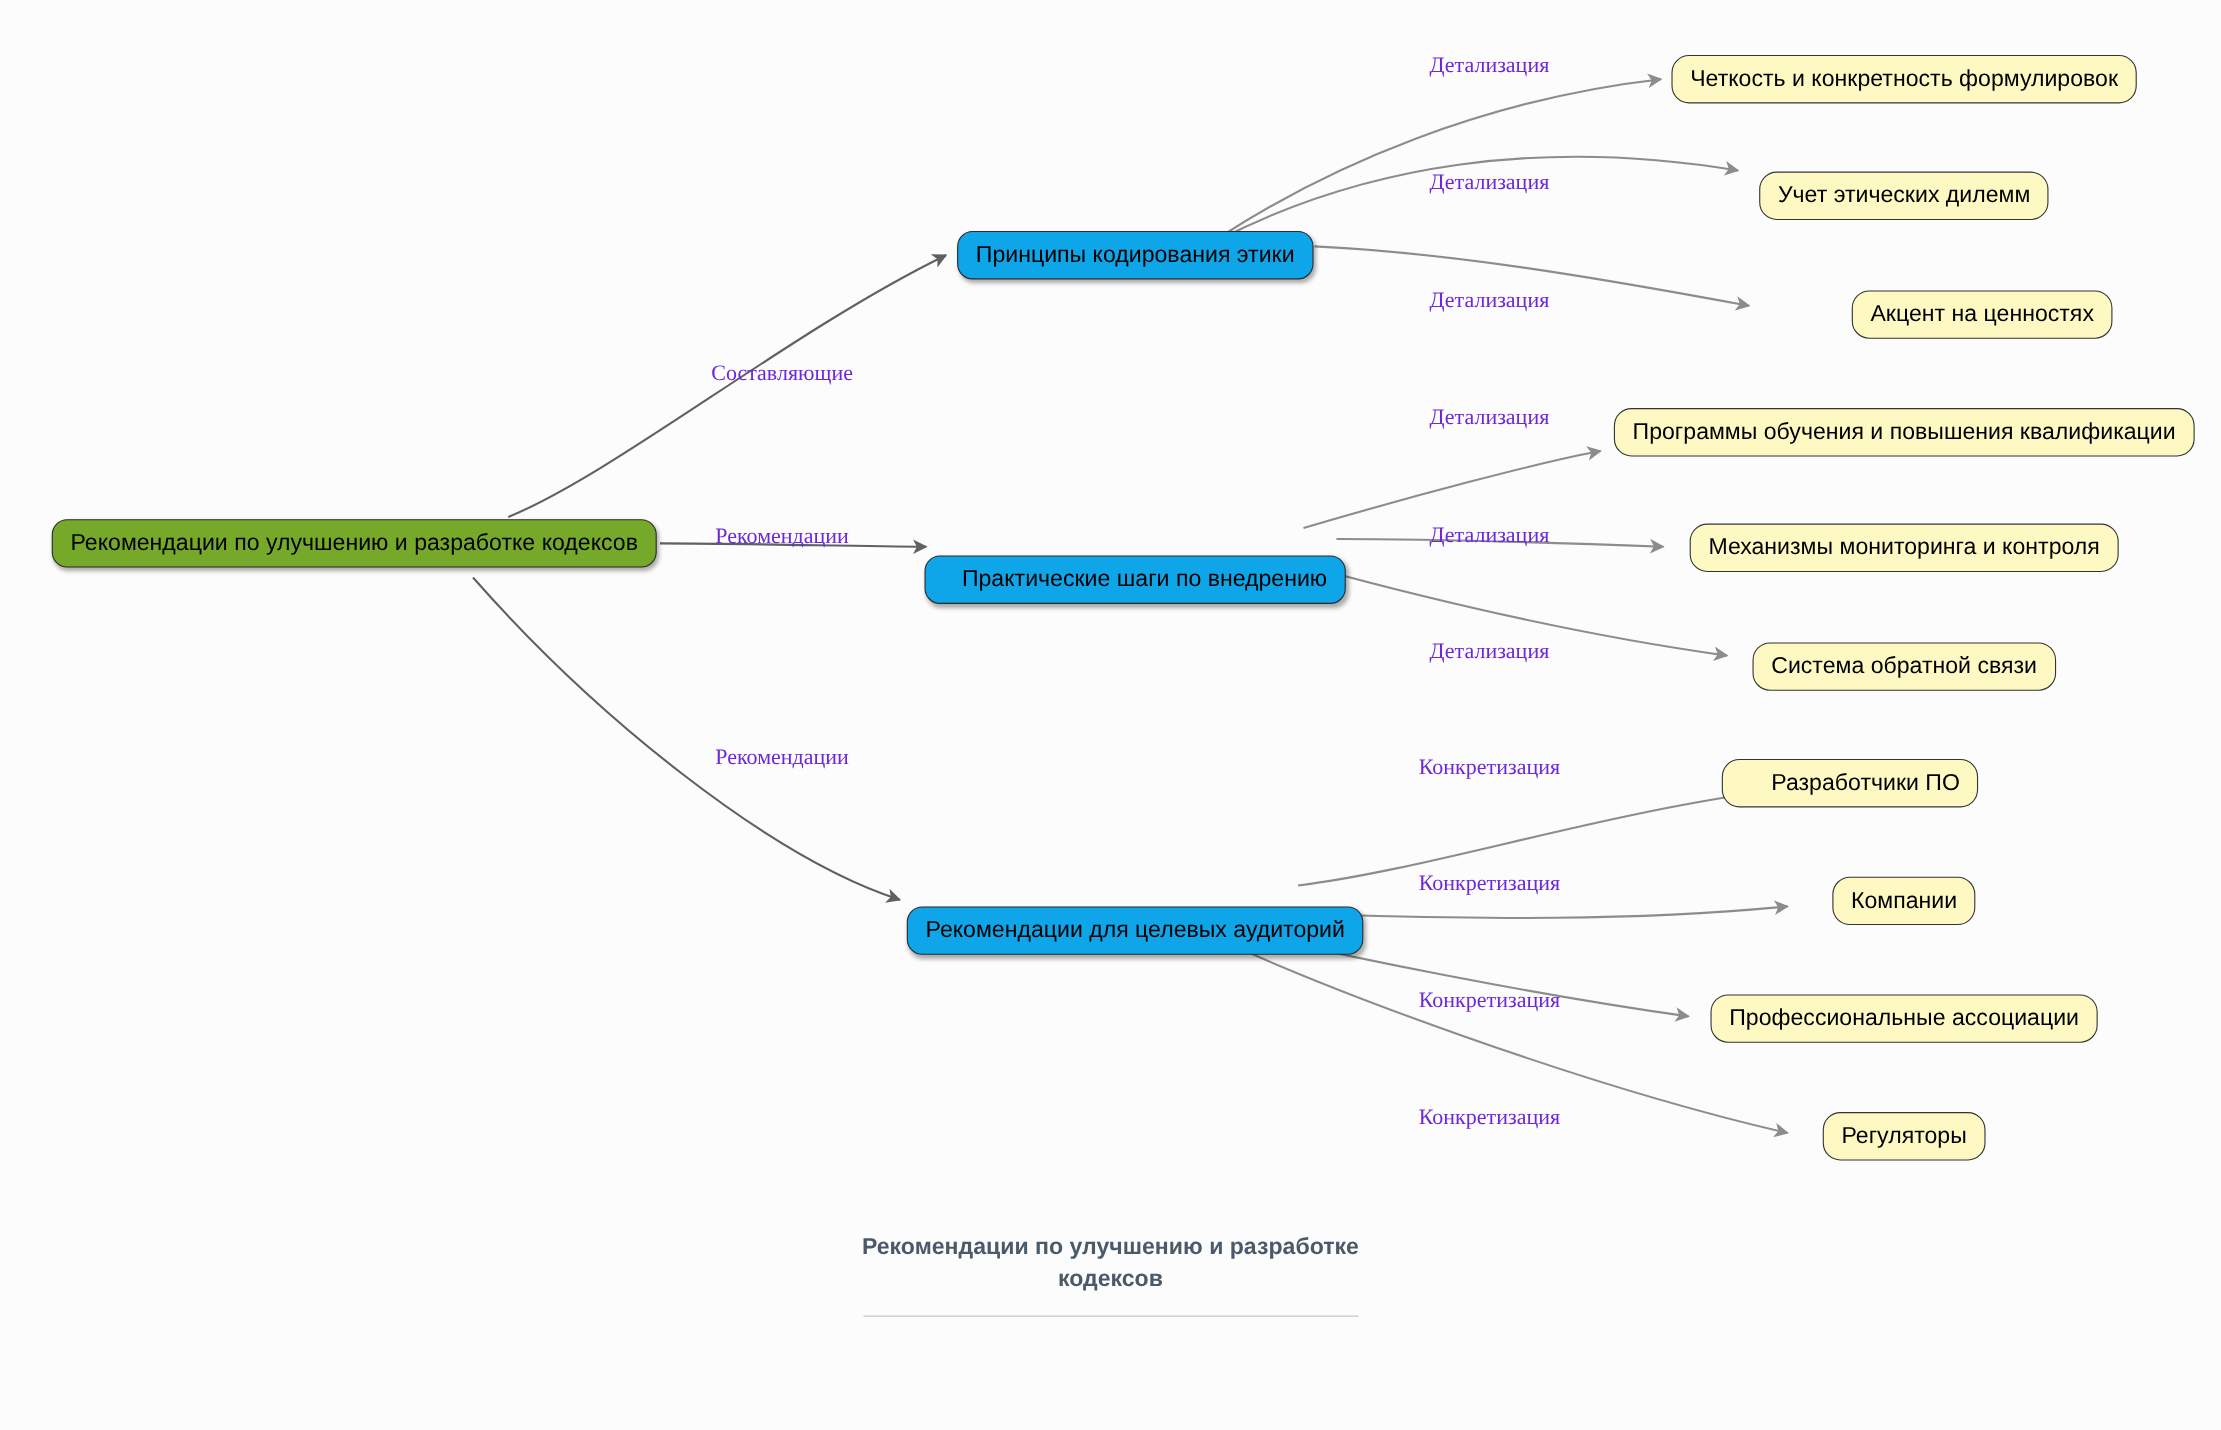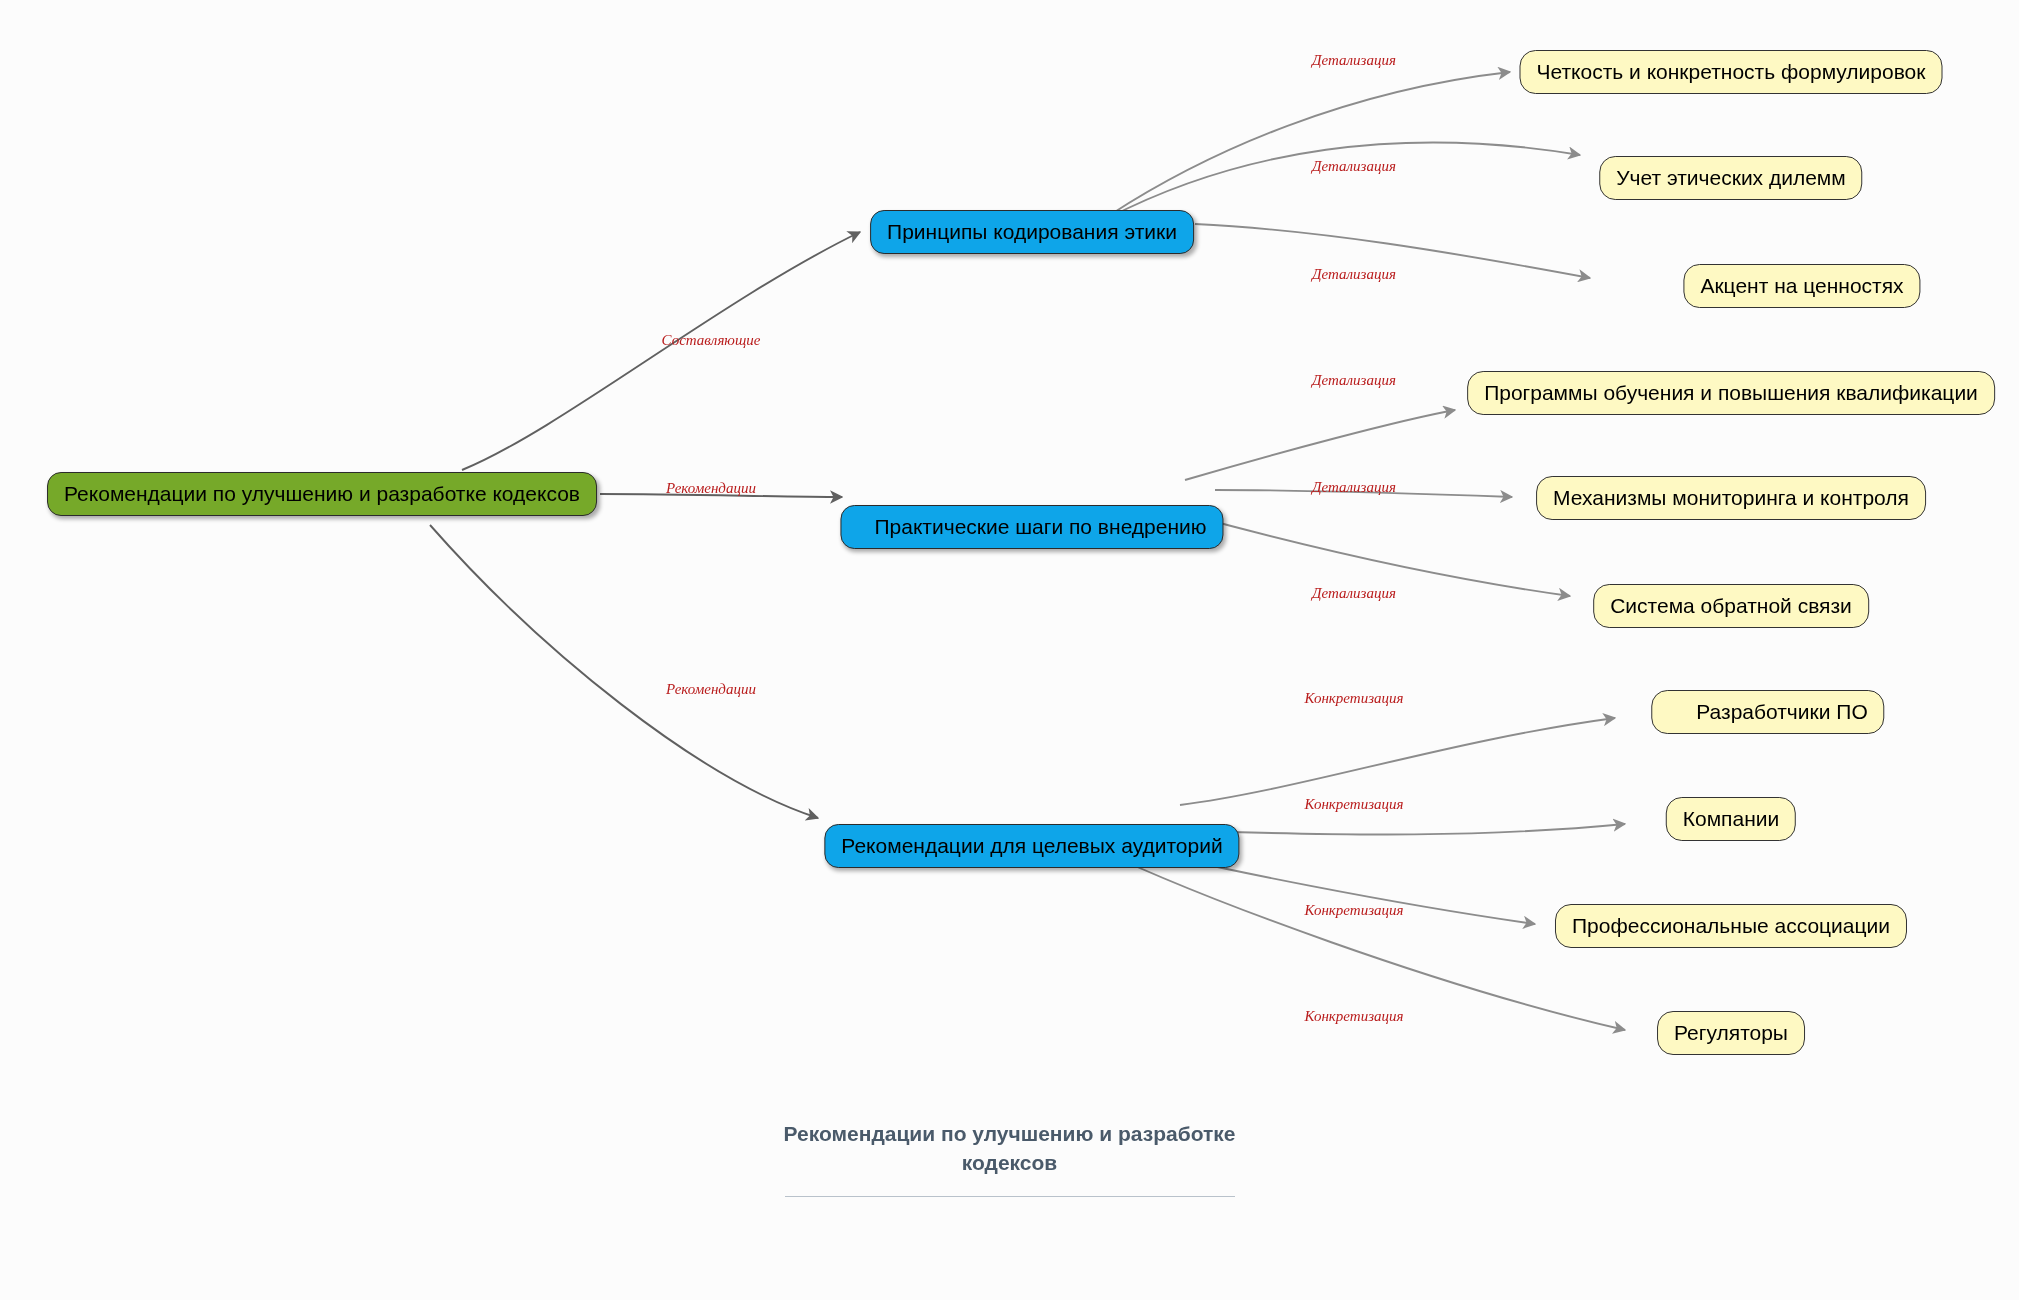--- a/index.html
+++ b/index.html
@@ -59,26 +59,25 @@
     border: 1.7px solid #333333;
     border-radius: 16px;
     color: #000000;
     font-size: 21px;
     padding: 0 16px;
     height: 44px;
   }
   .edge-label {
     position: absolute;
     font-family: "Liberation Serif", serif;
-    font-size: 15px;
-    color: #b91c1c;
+    font-size: 20px;
+    color: #6d28d9;
     white-space: nowrap;
     transform: translate(-50%, -50%);
     background: transparent;
-    font-style: italic;
   }
   #footer {
     position: absolute;
     left: 0;
     top: 1120px;
     width: 2019px;
     text-align: center;
     font-family: "Liberation Sans", sans-serif;
   }
   #footer-title {
@@ -136,21 +135,21 @@
       <div class="node node-root" style="left: 322px; top: 494px;">Рекомендации по улучшению и разработке кодексов</div>
       <div class="node node-branch" style="left: 1032px; top: 232px;">Принципы кодирования этики</div>
       <div class="node node-branch" style="left: 1032px; top: 527px; padding-left: 33px;">Практические шаги по внедрению</div>
       <div class="node node-branch" style="left: 1032px; top: 818px; margin-top: 28px;">Рекомендации для целевых аудиторий</div>
       <div class="node node-leaf" style="left: 1731px; top: 72px;">Четкость и конкретность формулировок</div>
       <div class="node node-leaf" style="left: 1731px; top: 178px;">Учет этических дилемм</div>
       <div class="node node-leaf" style="left: 1802px; top: 286px;">Акцент на ценностях</div>
       <div class="node node-leaf" style="left: 1731px; top: 393px;">Программы обучения и повышения квалификации</div>
       <div class="node node-leaf" style="left: 1731px; top: 498px;">Механизмы мониторинга и контроля</div>
       <div class="node node-leaf" style="left: 1731px; top: 606px;">Система обратной связи</div>
-      <div class="node node-leaf" style="left: 1768px; top: 712px; padding-left: 44px;">Разработчики ПО</div>
+      <div class="node node-leaf" style="left: 1682px; top: 712px; padding-left: 44px;">Разработчики ПО</div>
       <div class="node node-leaf" style="left: 1731px; top: 819px;">Компании</div>
       <div class="node node-leaf" style="left: 1731px; top: 926px;">Профессиональные ассоциации</div>
       <div class="node node-leaf" style="left: 1731px; top: 1033px;">Регуляторы</div>
     </div>
   <div id="label-layer">
       <div class="edge-label" style="left: 711px; top: 340px;">Составляющие</div>
       <div class="edge-label" style="left: 711px; top: 488px;">Рекомендации</div>
       <div class="edge-label" style="left: 711px; top: 689px;">Рекомендации</div>
       <div class="edge-label" style="left: 1354px; top: 60px;">Детализация</div>
       <div class="edge-label" style="left: 1354px; top: 166px;">Детализация</div>

